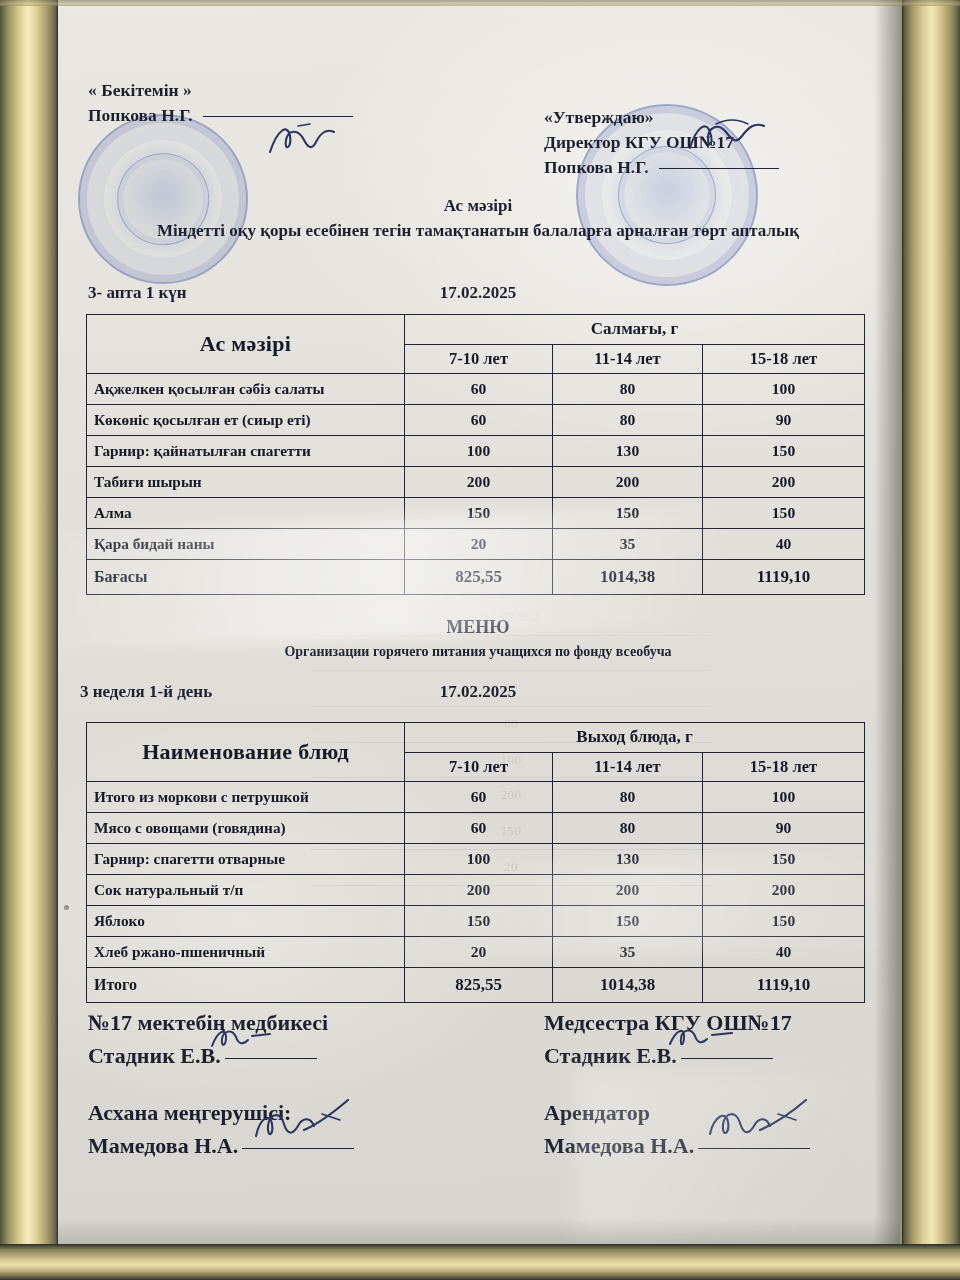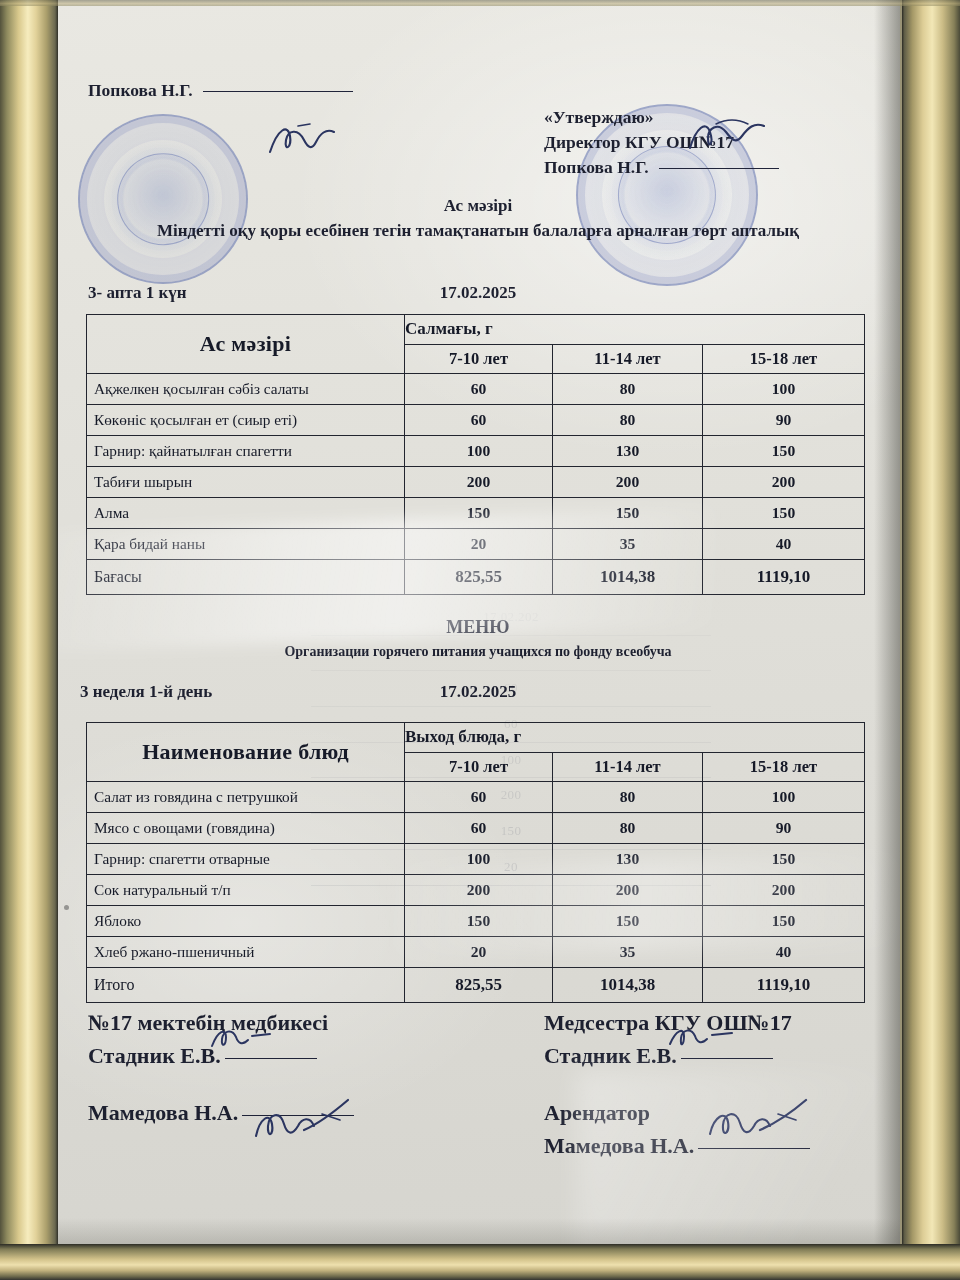--- a/index.html
+++ b/index.html
@@ -105,24 +105,24 @@
   #t-ru-2{top:644px;font-size:14px;}
   #ru-week{left:24px;top:682px;}
   #ru-date{left:0;width:844px;text-align:center;top:682px;}
 
   
   .mtable{position:absolute;left:30px;width:778px;border-collapse:collapse;
     table-layout:fixed;background:transparent;}
   #table-kz{top:314px;}
   #table-ru{top:722px;}
   .mtable th,.mtable td{border:1.7px solid #22252f;padding:0;color:#161a28;}
-  .mtable .c-name{width:318px;text-align:left;padding-left:7px;font-weight:normal;font-size:15.3px;}
+  .mtable .c-name{width:318px;text-align:left;padding-left:7px;font-weight:bold;font-size:15.3px;}
   .mtable .c-val{text-align:center;font-weight:bold;font-size:15.6px;}
   .mtable th.h-name{font-size:22px;font-weight:bold;text-align:center;height:58px;letter-spacing:.3px;}
-  .mtable th.h-group{font-size:17px;font-weight:bold;text-align:left;height:28px;}
+  .mtable th.h-group{font-size:17px;font-weight:bold;text-align:center;height:28px;}
   .mtable th.h-age{font-size:16.5px;font-weight:bold;text-align:center;height:28px;}
   .mtable tbody tr{height:31px;}
   .mtable tr.total-row .c-name{font-size:16px;}
   .mtable tr.total-row .c-val{font-size:17px;}
   .mtable tr.total-row{height:35px;}
 
   
   .foot{position:absolute;font-weight:bold;font-size:22px;line-height:1.5;white-space:nowrap;}
   #foot-l1{left:32px;top:1006px;}
   #foot-r1{left:488px;top:1006px;}
@@ -155,20 +155,21 @@
     <div id="doc">
 
       <div class="stamp" id="stamp-left">
         <div class="stamp-ticks"></div>
       </div>
       <div class="stamp" id="stamp-right">
         <div class="stamp-ticks"></div>
       </div>
 
       <div class="hdr-block" id="hdr-left">
+        <div>« Бекітемін »</div>
         <div><span>Попкова Н.Г.</span><span class="sig-line" style="width:150px;margin-left:10px;"></span></div>
       </div>
 
       <div class="hdr-block" id="hdr-right">
         <div>«Утверждаю»</div>
         <div>Директор КГУ ОШ№17</div>
         <div><span>Попкова Н.Г.</span><span class="sig-line" style="width:120px;margin-left:10px;"></span></div>
       </div>
 
       <div class="sig" id="sig-h-left" style="left:208px;top:122px;">
@@ -273,21 +274,21 @@
             <th class="h-group" colspan="3">Выход блюда, г</th>
           </tr>
           <tr>
             <th class="h-age">7-10 лет</th>
             <th class="h-age">11-14 лет</th>
             <th class="h-age">15-18 лет</th>
           </tr>
         </thead>
         <tbody>
           <tr>
-            <td class="c-name">Салат из говядина с петрушкой</td>
+            <td class="c-name">Итого из моркови с петрушкой</td>
             <td class="c-val">60</td>
             <td class="c-val">80</td>
             <td class="c-val">100</td>
           </tr>
           <tr>
             <td class="c-name">Мясо с овощами (говядина)</td>
             <td class="c-val">60</td>
             <td class="c-val">80</td>
             <td class="c-val">90</td>
           </tr>
@@ -326,20 +327,21 @@
 
       <div class="foot" id="foot-l1">
         <div>№17 мектебің медбикесі</div>
         <div><span>Стадник Е.В.</span><span class="u-line"></span></div>
       </div>
       <div class="foot" id="foot-r1">
         <div>Медсестра КГУ ОШ№17</div>
         <div><span>Стадник Е.В.</span><span class="u-line"></span></div>
       </div>
       <div class="foot" id="foot-l2">
+        <div>Асхана меңгерушісі:</div>
         <div><span>Мамедова Н.А.</span><span class="u-line w-long"></span></div>
       </div>
       <div class="foot" id="foot-r2">
         <div>Арендатор</div>
         <div><span>Мамедова Н.А.</span><span class="u-line w-long"></span></div>
       </div>
 
       <div class="sig" style="left:152px;top:1024px;">
         <svg width="74" height="28" viewBox="0 0 74 28">
             <path d="M4 22 C10 6, 18 4, 18 13 C18 22, 13 24, 14 15 C15 7, 24 4, 28 13 C30 19, 34 22, 40 16" stroke-width="2"></path>

